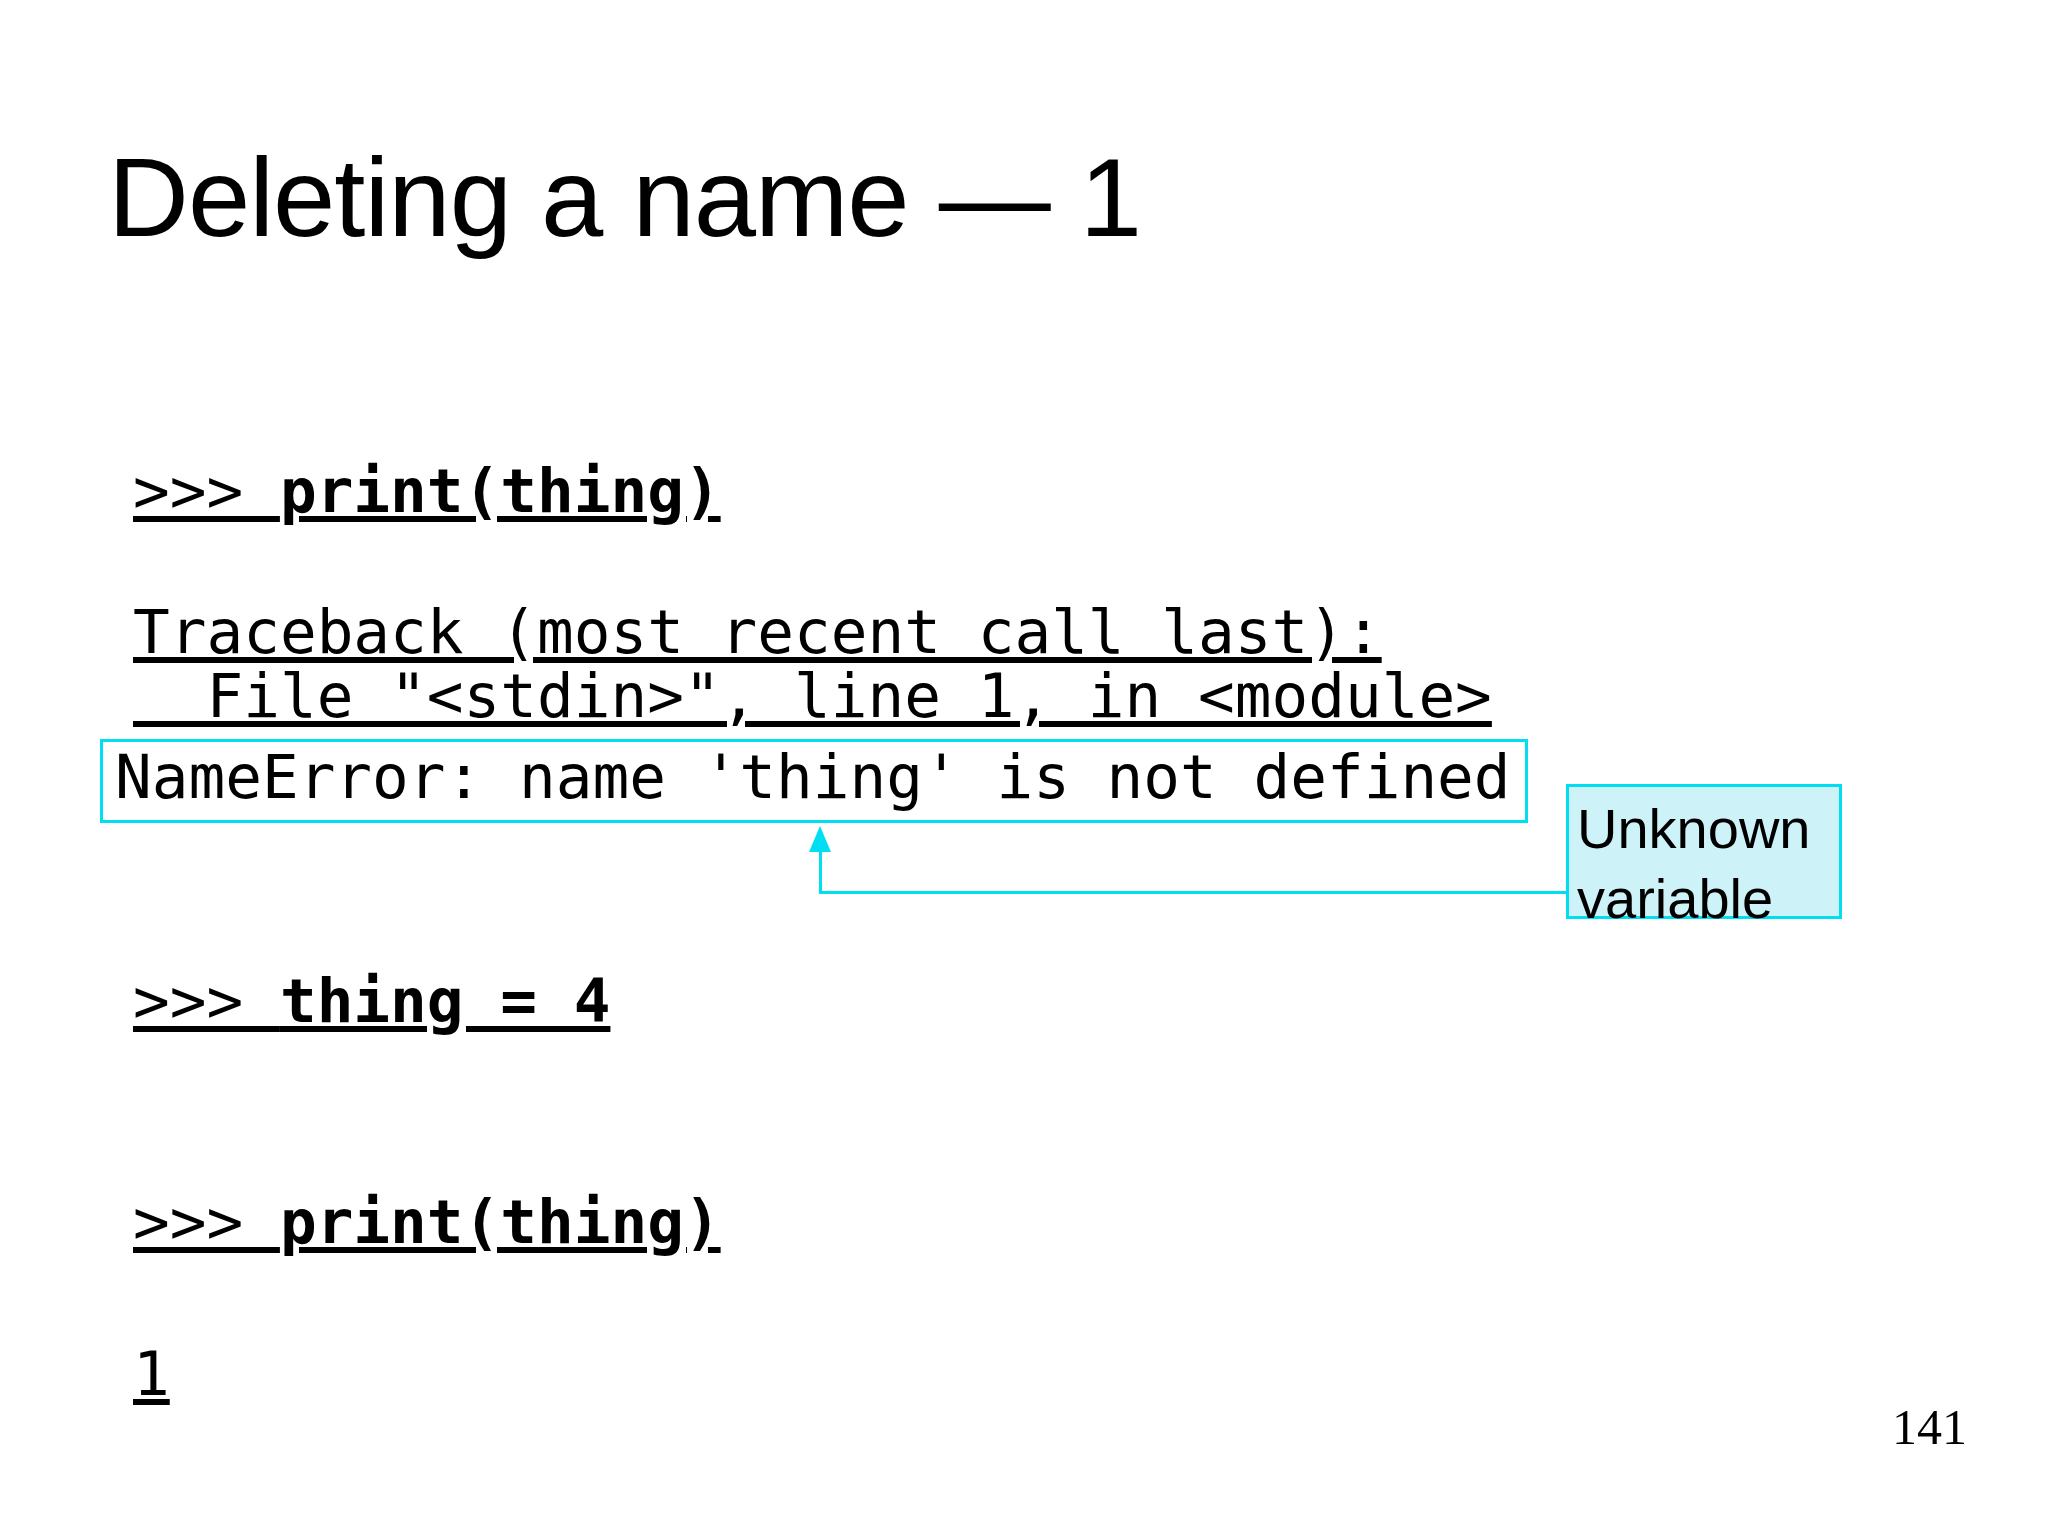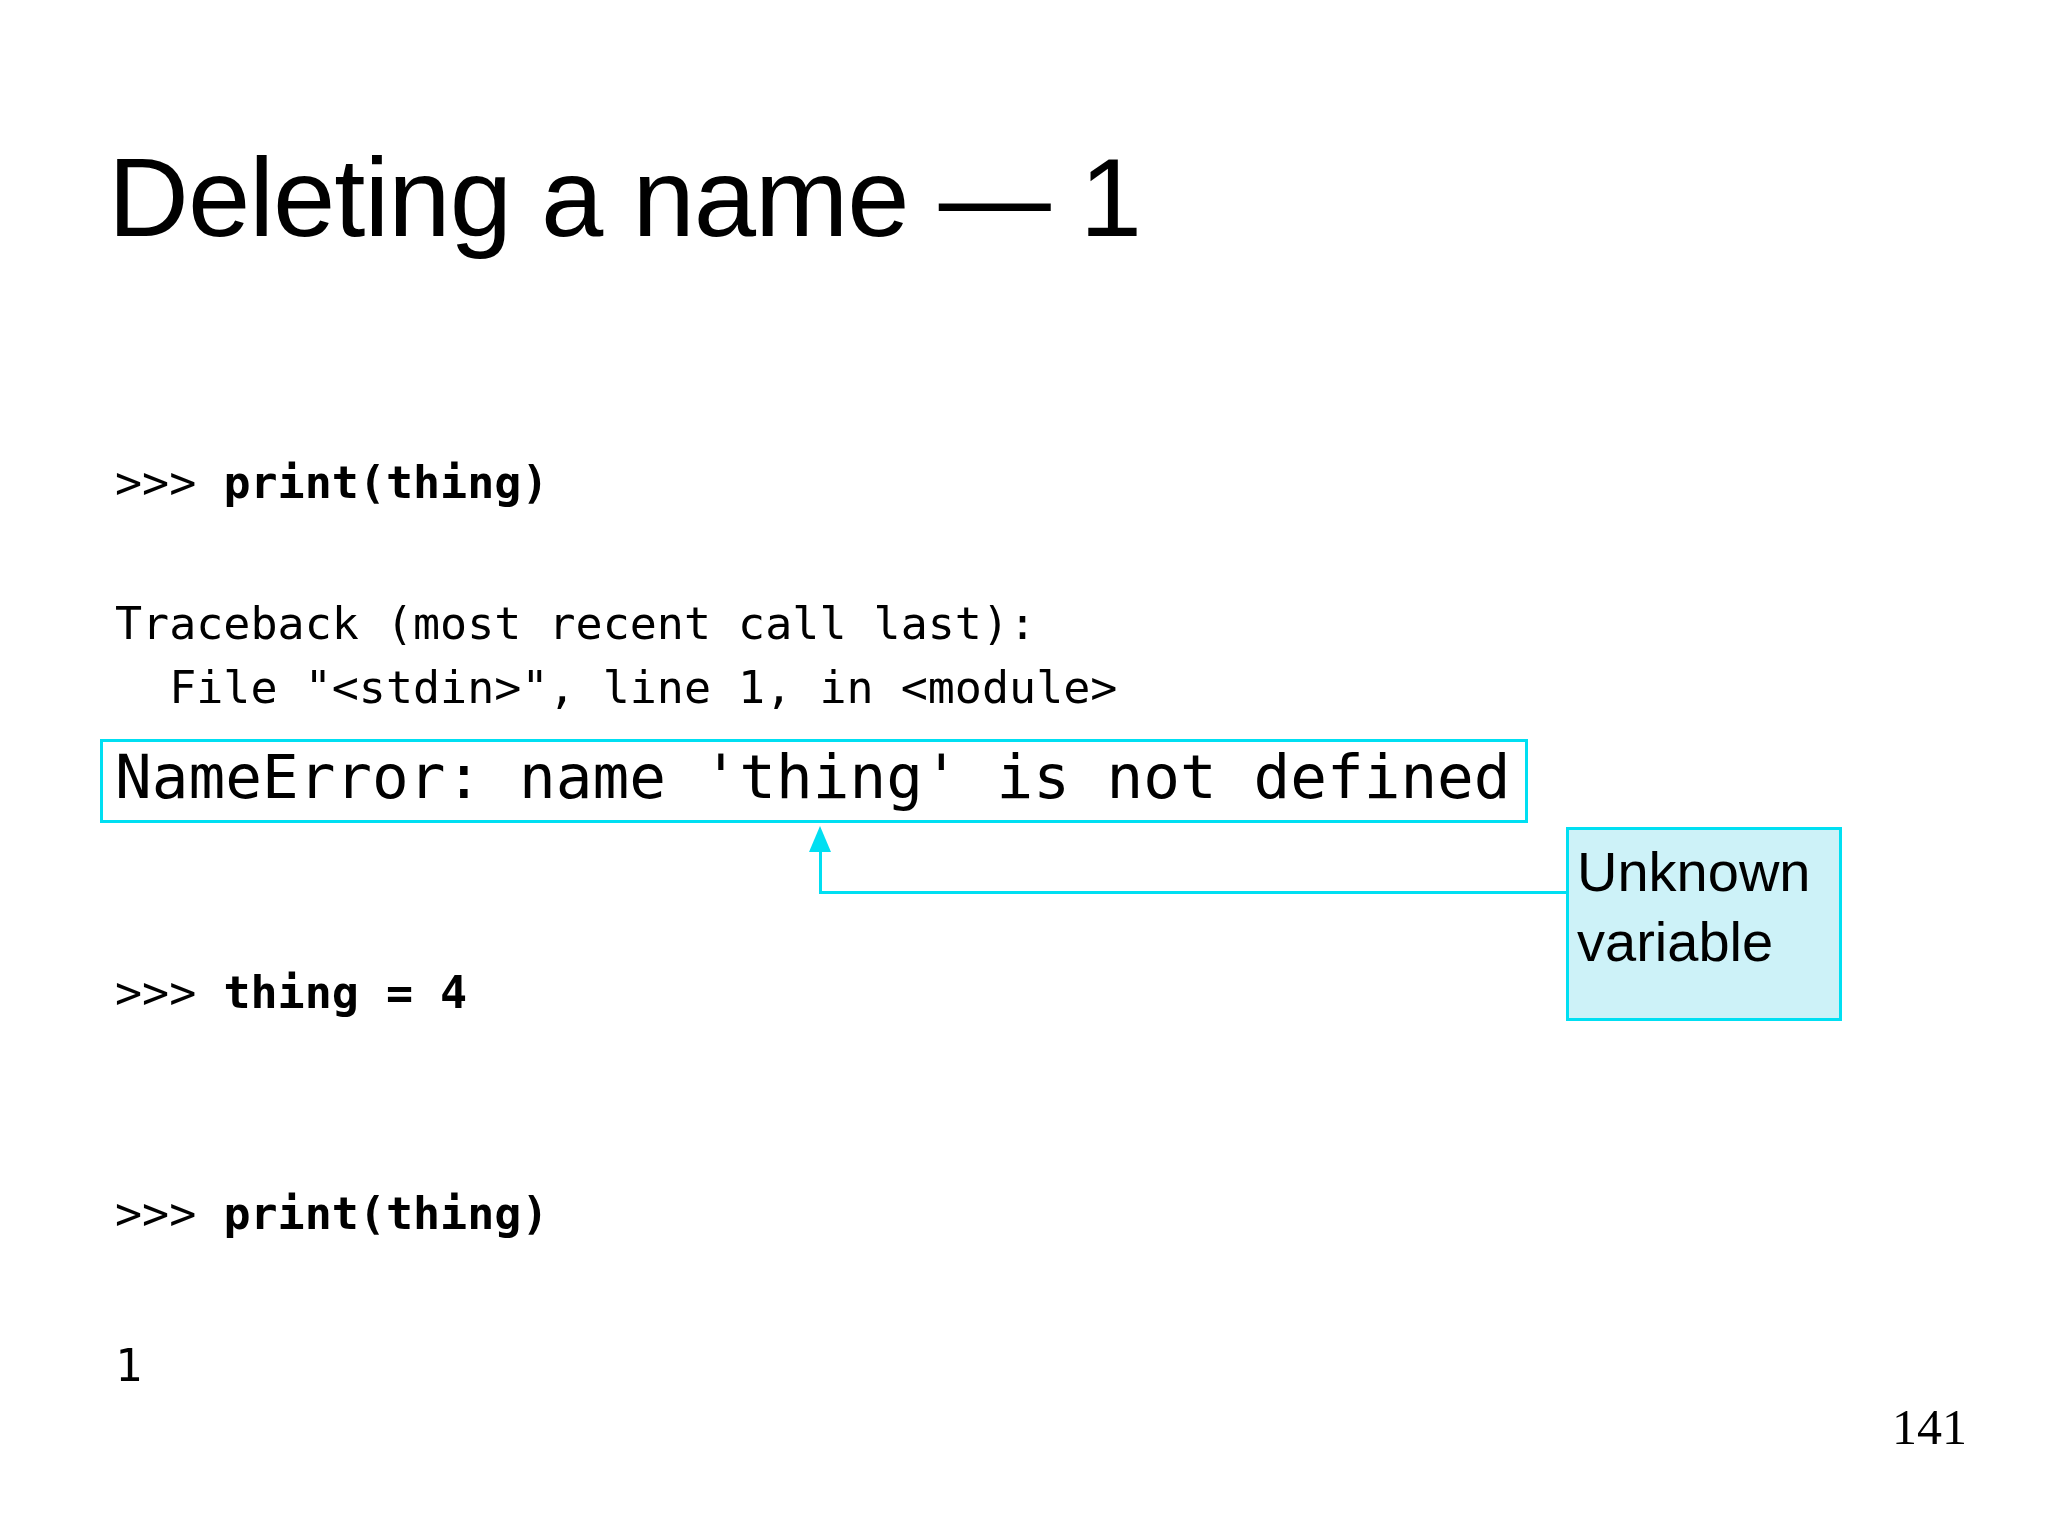--- a/index.html
+++ b/index.html
@@ -25,26 +25,27 @@
     left: 108px;
     top: 142px;
     font-size: 112px;
     line-height: 1;
     letter-spacing: -1px;
     white-space: pre;
     color: #000000;
   }
 
   .code-line {
-    left: 115px;
+    left: 133px;
     font-family: "DejaVu Sans Mono", monospace;
-    font-size: 45px;
+    font-size: 61px;
     line-height: 1;
     white-space: pre;
     color: #000000;
+    text-decoration: underline;
   }
   .code-line .cmd { font-weight: bold; }
 
   .error-box {
     left: 100px;
     top: 739px;
     width: 1428px;
     height: 84px;
     box-sizing: border-box;
     border: 3px solid var(--accent);
@@ -76,23 +77,23 @@
   .callout-hline {
     left: 820px;
     top: 891px;
     width: 746px;
     height: 3px;
     background: var(--accent);
   }
 
   .annotation-box {
     left: 1566px;
-    top: 827px;
+    top: 784px;
     width: 276px;
-    height: 194px;
+    height: 135px;
     box-sizing: border-box;
     border: 3px solid var(--accent);
     background: var(--label-fill);
     padding: 7px 0 0 8px;
     font-size: 56px;
     line-height: 70px;
     white-space: pre;
   }
 
   .page-number {

